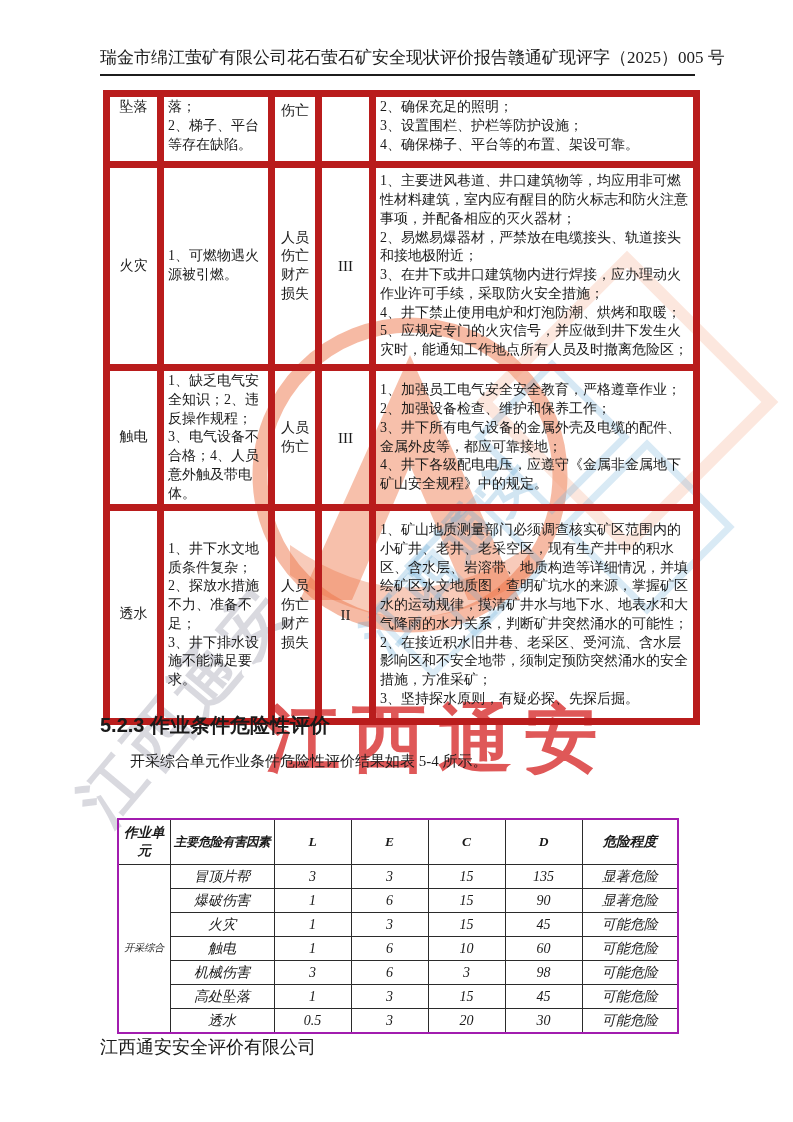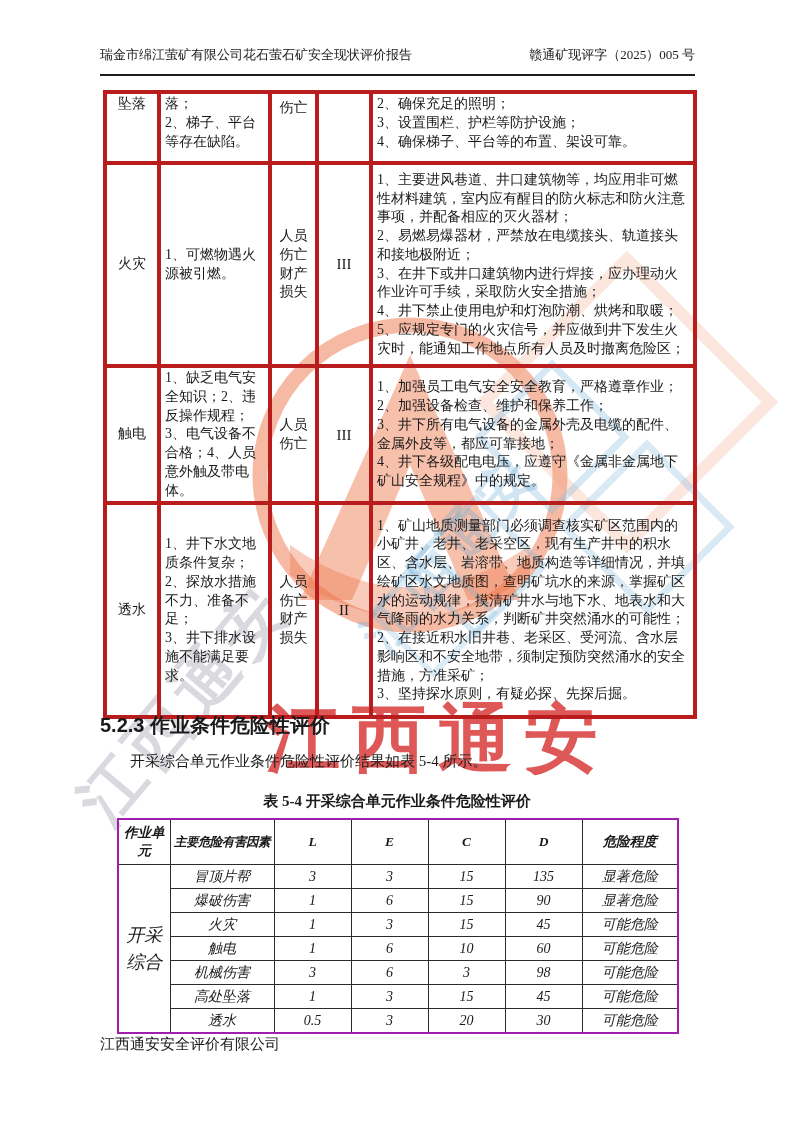--- a/index.html
+++ b/index.html
@@ -3,29 +3,29 @@
 <meta charset="utf-8">
 <style>
   html,body{margin:0;padding:0;background:#e8e8e8;}
   .page{position:relative;width:793px;height:1122px;background:#ffffff;overflow:hidden;
         font-family:"Liberation Serif","DejaVu Serif",serif;color:#1a1a1a;margin:0 auto;}
   .wm-layer{position:absolute;inset:0;z-index:1;pointer-events:none;}
   .content{position:absolute;inset:0;z-index:2;}
 
   
   .doc-header{position:absolute;left:100px;right:98px;top:46px;display:flex;
-              justify-content:space-between;font-size:13px;white-space:nowrap;}
+              justify-content:space-between;font-size:17px;white-space:nowrap;}
   .header-rule{position:absolute;left:100px;right:98px;top:74px;border-top:2px solid #1c1c1c;height:0;}
-  .footer-company{position:absolute;left:100px;top:1035px;font-size:15px;}
+  .footer-company{position:absolute;left:100px;top:1035px;font-size:18px;}
   .page-number{position:absolute;left:0;right:0;top:1034px;text-align:center;font-size:12px;}
 
   
   table{border-collapse:collapse;table-layout:fixed;}
   .hazard-table{position:absolute;left:103px;top:90px;width:590px;border:2px solid #2b2b2b;}
-  .hazard-table td{border:4px solid #b91c1c;font-size:14px;line-height:1.34;
+  .hazard-table td{border:7px solid #b91c1c;font-size:14px;line-height:1.34;
                    padding:1px 4px;vertical-align:middle;background:transparent;margin-left:42px;}
   .hazard-table tr.r0 td{vertical-align:top;}
   .hazard-table .c-name{text-align:center;}
   .hazard-table .c-level{text-align:center;font-size:15px;}
   .hazard-table .c-cons{text-align:center;padding:5px 2px;}
   .pre{white-space:pre-wrap;word-break:break-all;}
   .hazard-table tr.r0{height:71px;} .hazard-table tr.r1{height:203px;}
   .hazard-table tr.r2{height:127px;} .hazard-table tr.r3{height:214px;}
 
   
@@ -36,21 +36,21 @@
   .table-caption{position:absolute;left:117px;top:792px;width:560px;text-align:center;
                  font-size:15px;font-weight:bold;}
 
   
   .lec-table{position:absolute;left:117px;top:818px;width:560px;border:2px solid #a21caf;font-style:italic;}
   .lec-table th,.lec-table td{border:1px solid #2b2b2b;text-align:center;vertical-align:middle;
                               background:transparent;padding:0 2px;}
   .lec-table th{font-size:13.5px;font-weight:bold;height:44px;border-bottom:1.5px solid #2b2b2b;}
   .lec-table th.tight{font-size:12.5px;letter-spacing:-0.5px;}
   .lec-table td{font-size:14px;height:23px;}
-  .lec-table .unit-cell{font-size:18px;line-height:1.45;}
+  .lec-table .unit-cell{font-size:10px;line-height:1.45;}
 
   
   .wm-red{position:absolute;left:266px;top:702px;font-size:74px;font-weight:bold;
           font-family:"Liberation Sans","DejaVu Sans",sans-serif;letter-spacing:12px;
           color:rgba(212,32,32,0.75);white-space:nowrap;line-height:1;}
   .wm-gray{position:absolute;left:92px;top:782px;font-size:64px;font-weight:bold;
            font-family:"Liberation Sans","DejaVu Sans",sans-serif;letter-spacing:8px;
            color:rgba(130,130,148,0.30);white-space:nowrap;line-height:1;
            transform:rotate(-50deg);transform-origin:0 50%;}
   .wm-blue{position:absolute;left:372px;top:618px;font-size:54px;font-weight:bold;
@@ -143,21 +143,20 @@
         <td class="c-level">II</td>
         <td class="pre">1、矿山地质测量部门必须调查核实矿区范围内的小矿井、老井、老采空区，现有生产井中的积水区、含水层、岩溶带、地质构造等详细情况，并填绘矿区水文地质图，查明矿坑水的来源，掌握矿区水的运动规律，摸清矿井水与地下水、地表水和大气降雨的水力关系，判断矿井突然涌水的可能性；
 2、在接近积水旧井巷、老采区、受河流、含水层影响区和不安全地带，须制定预防突然涌水的安全措施，方准采矿；
 3、坚持探水原则，有疑必探、先探后掘。</td>
       </tr>
     </tbody>
       </table>
 
     <div class="section-heading">5.2.3 作业条件危险性评价</div>
     <div class="body-paragraph">开采综合单元作业条件危险性评价结果如表 5-4 所示。</div>
-    <div class="table-caption">表 5-4 开采综合单元作业条件危险性评价</div>
 
     <table class="lec-table">
       <colgroup>
           <col style="width:52px">
           <col style="width:104px">
           <col style="width:77px">
           <col style="width:77px">
           <col style="width:77px">
           <col style="width:77px">
           <col style="width:96px">

